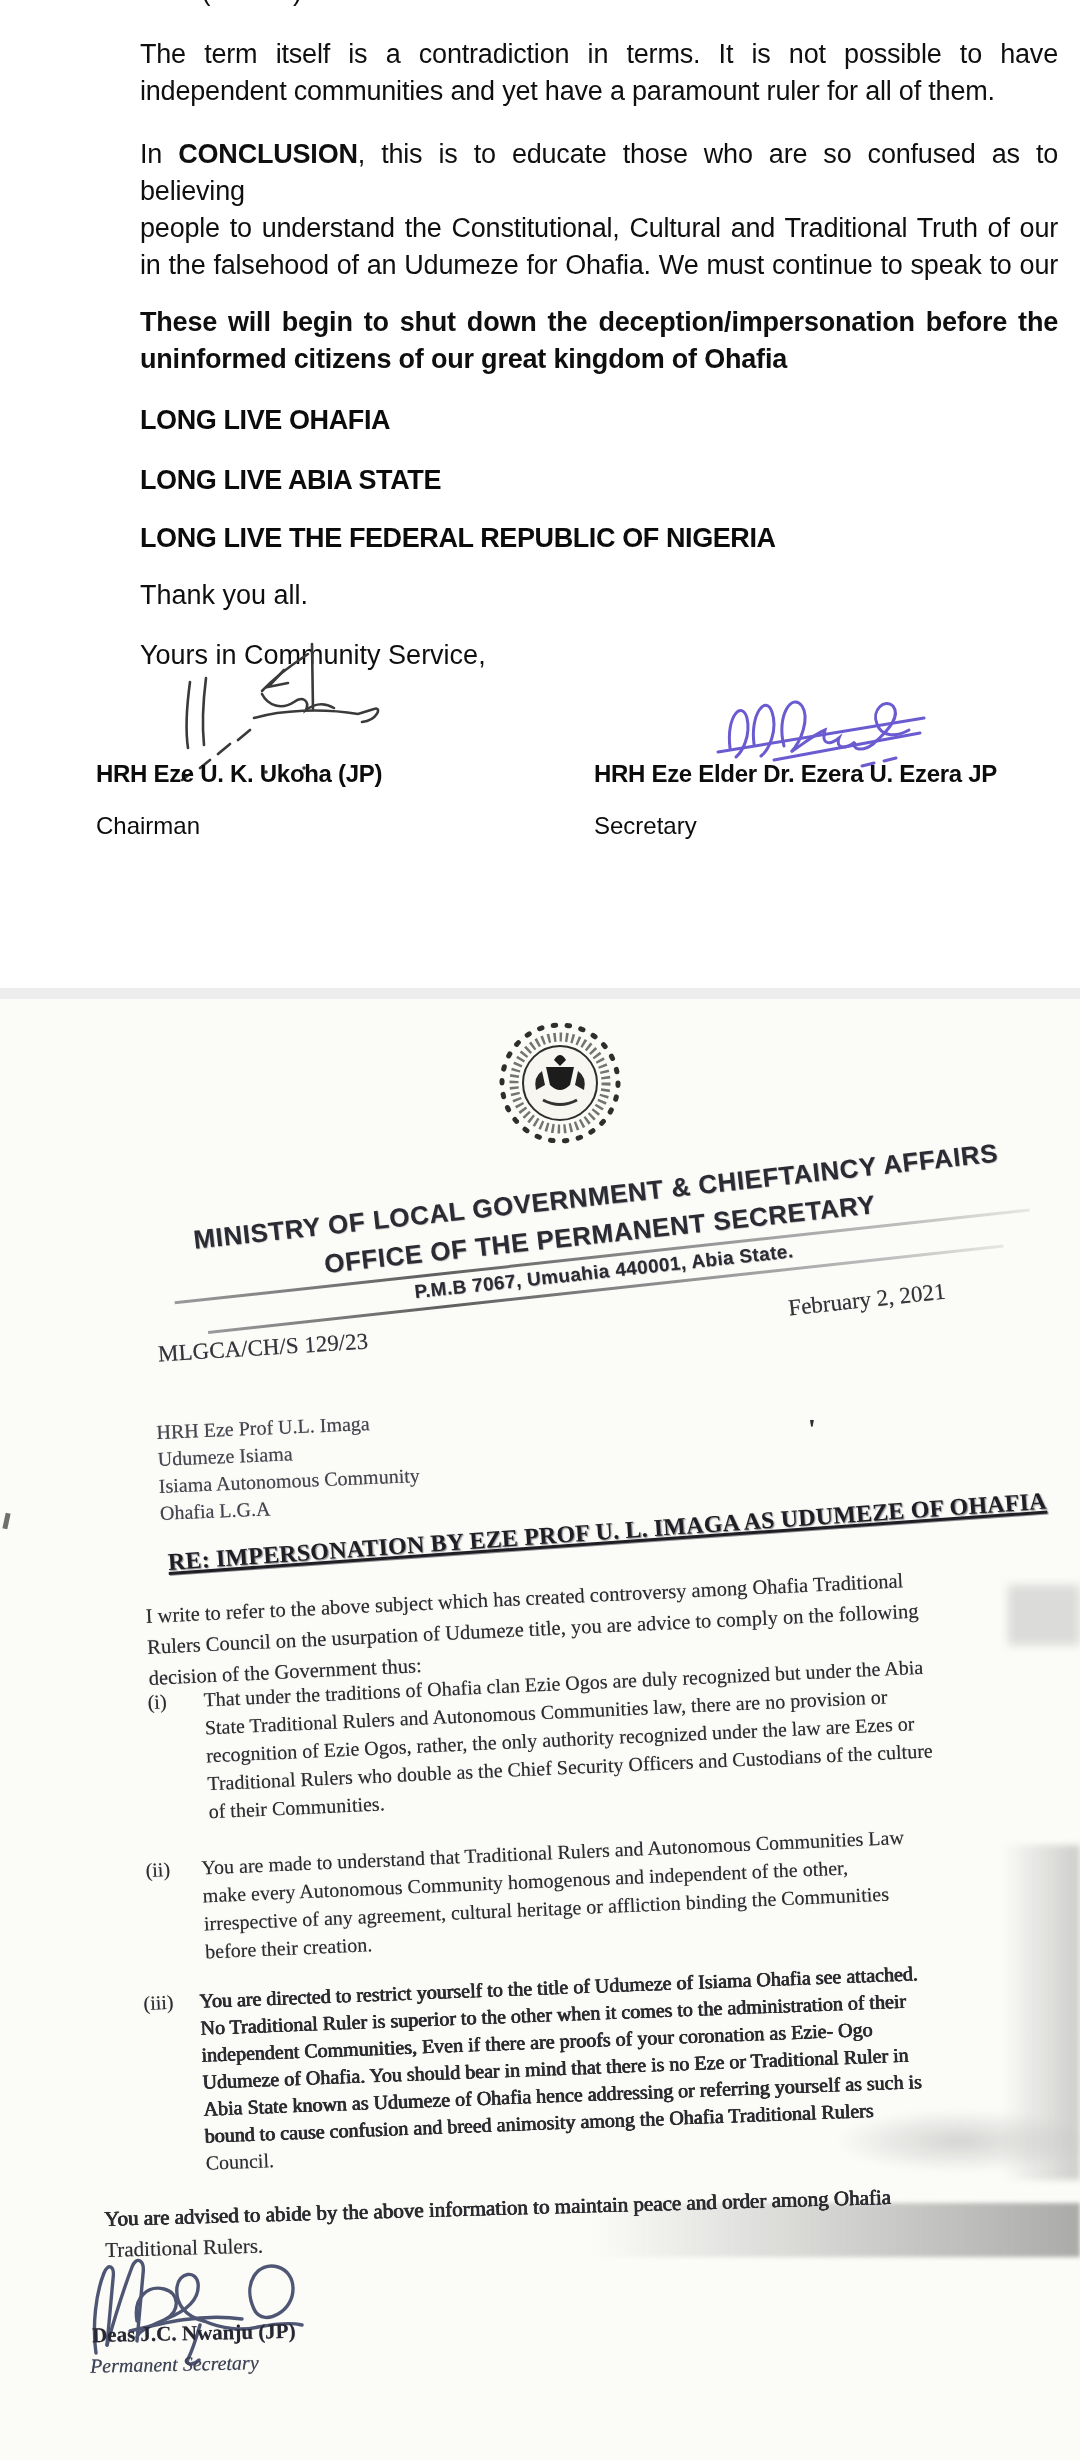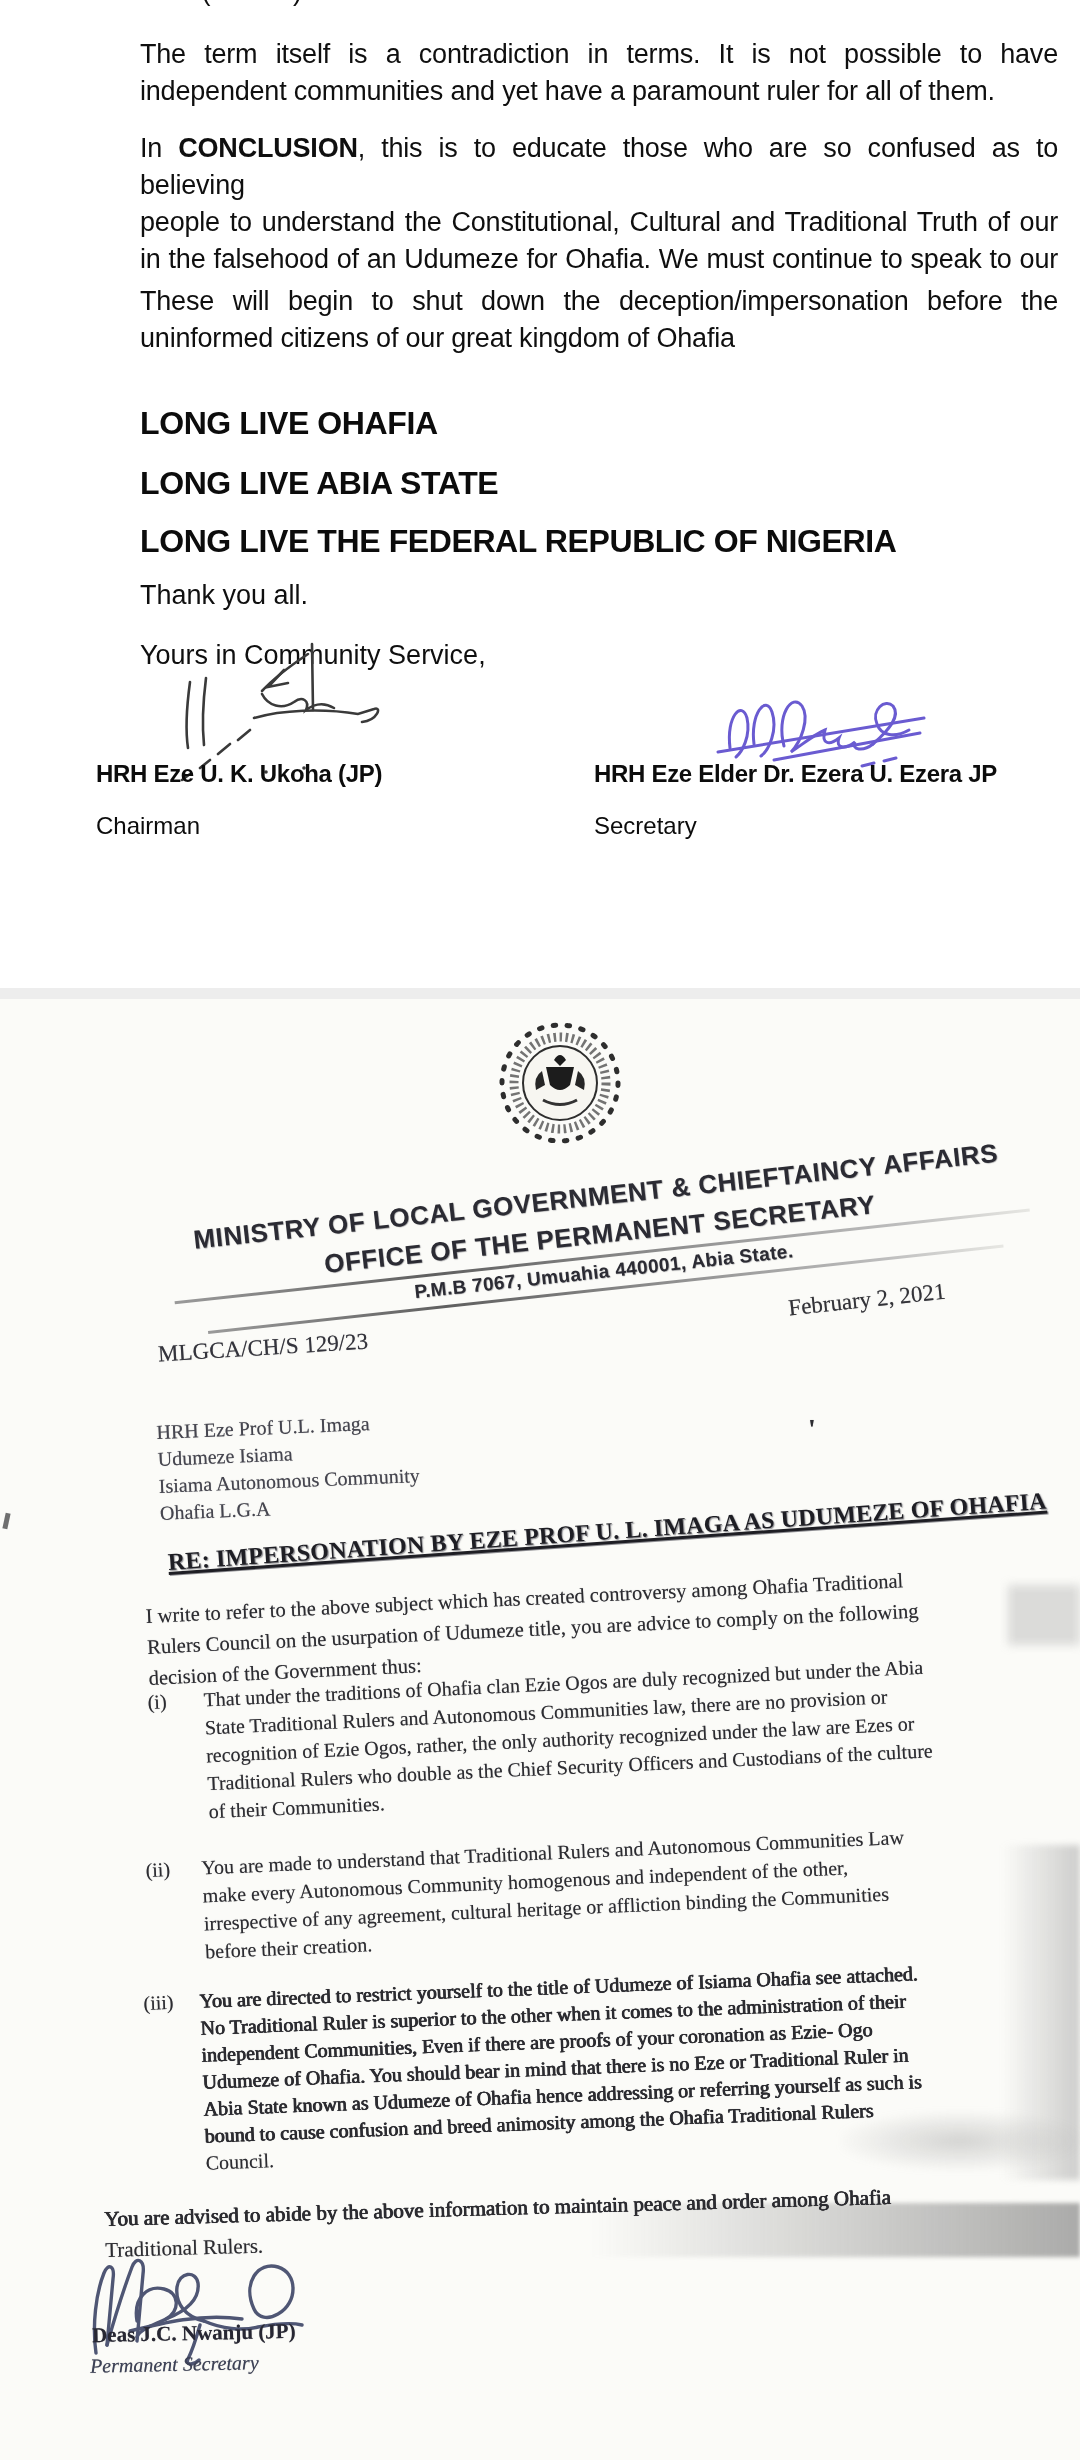--- a/index.html
+++ b/index.html
@@ -9,21 +9,21 @@
     font-family:"Liberation Sans", sans-serif;
   }
   [data-interactable]{box-sizing:border-box;}
 
   
   .page1{position:absolute;left:0;top:0;width:1080px;height:699px;background:#ffffff;}
   .p1text{position:absolute;left:140px;width:918px;font-size:27px;line-height:37px;color:#0f0f0f;letter-spacing:-0.2px;}
   .jl{text-align:justify;text-align-last:justify;}
   .nl{text-align:left;}
   .clipline{position:absolute;left:140px;top:-24px;font-size:27px;color:#0f0f0f;}
-  .slogan{position:absolute;left:140px;font-size:32px;font-weight:700;color:#0c0c0c;letter-spacing:-0.4px;}
+  .slogan{position:absolute;left:140px;font-size:27px;font-weight:700;color:#0c0c0c;letter-spacing:-0.4px;}
   .plain{position:absolute;left:140px;font-size:27px;color:#0f0f0f;}
   .sigblock{position:absolute;text-align:left;color:#0c0c0c;}
   .signame{font-size:24px;font-weight:700;letter-spacing:-0.3px;}
   .sigtitle{font-size:24px;margin-top:24px;}
   .sigsvg{position:absolute;}
 
   
   .pagesep{position:absolute;left:0;top:988px;width:1080px;height:11px;background:#ededed;}
 
   
@@ -52,27 +52,27 @@
 
 <div class="page1" data-interactable="false">
 
   <div class="clipline" data-interactable="false">Atita (Ohafor).</div>
 
   <div class="p1text" style="top:36px;" data-interactable="false">
     <div class="jl" data-interactable="false">The term itself is a contradiction in terms. It is not possible to have</div>
     <div class="nl" data-interactable="false">independent communities and yet have a paramount ruler for all of them.</div>
   </div>
 
-  <div class="p1text" style="top:130px;" data-interactable="false">
+  <div class="p1text" style="top:136px;" data-interactable="false">
     <div class="jl" data-interactable="false"><span data-interactable="false">In </span><b data-interactable="false">CONCLUSION</b><span data-interactable="false">, this is to educate those who are so confused as to believing</span></div>
     <div class="jl" data-interactable="false">people to understand the Constitutional, Cultural and Traditional Truth of our</div>
     <div class="jl" data-interactable="false">in the falsehood of an Udumeze for Ohafia.  We must continue to speak to our</div>
   </div>
 
-  <div class="p1text" style="top:283px;" data-interactable="false">
+  <div class="p1text" style="top:304px;font-weight:bold;" data-interactable="false">
     <div class="jl" data-interactable="false">These will begin to shut down the deception/impersonation before the</div>
     <div class="nl" data-interactable="false">uninformed citizens of our great kingdom of Ohafia</div>
   </div>
 
   <div class="slogan" style="top:405px;" data-interactable="false">LONG LIVE OHAFIA</div>
   <div class="slogan" style="top:465px;" data-interactable="false">LONG LIVE ABIA STATE</div>
   <div class="slogan" style="top:523px;" data-interactable="false">LONG LIVE THE FEDERAL REPUBLIC OF NIGERIA</div>
 
   <div class="plain" style="top:580px;" data-interactable="false">Thank you all.</div>
   <div class="plain" style="top:640px;" data-interactable="false">Yours in Community Service,</div>

